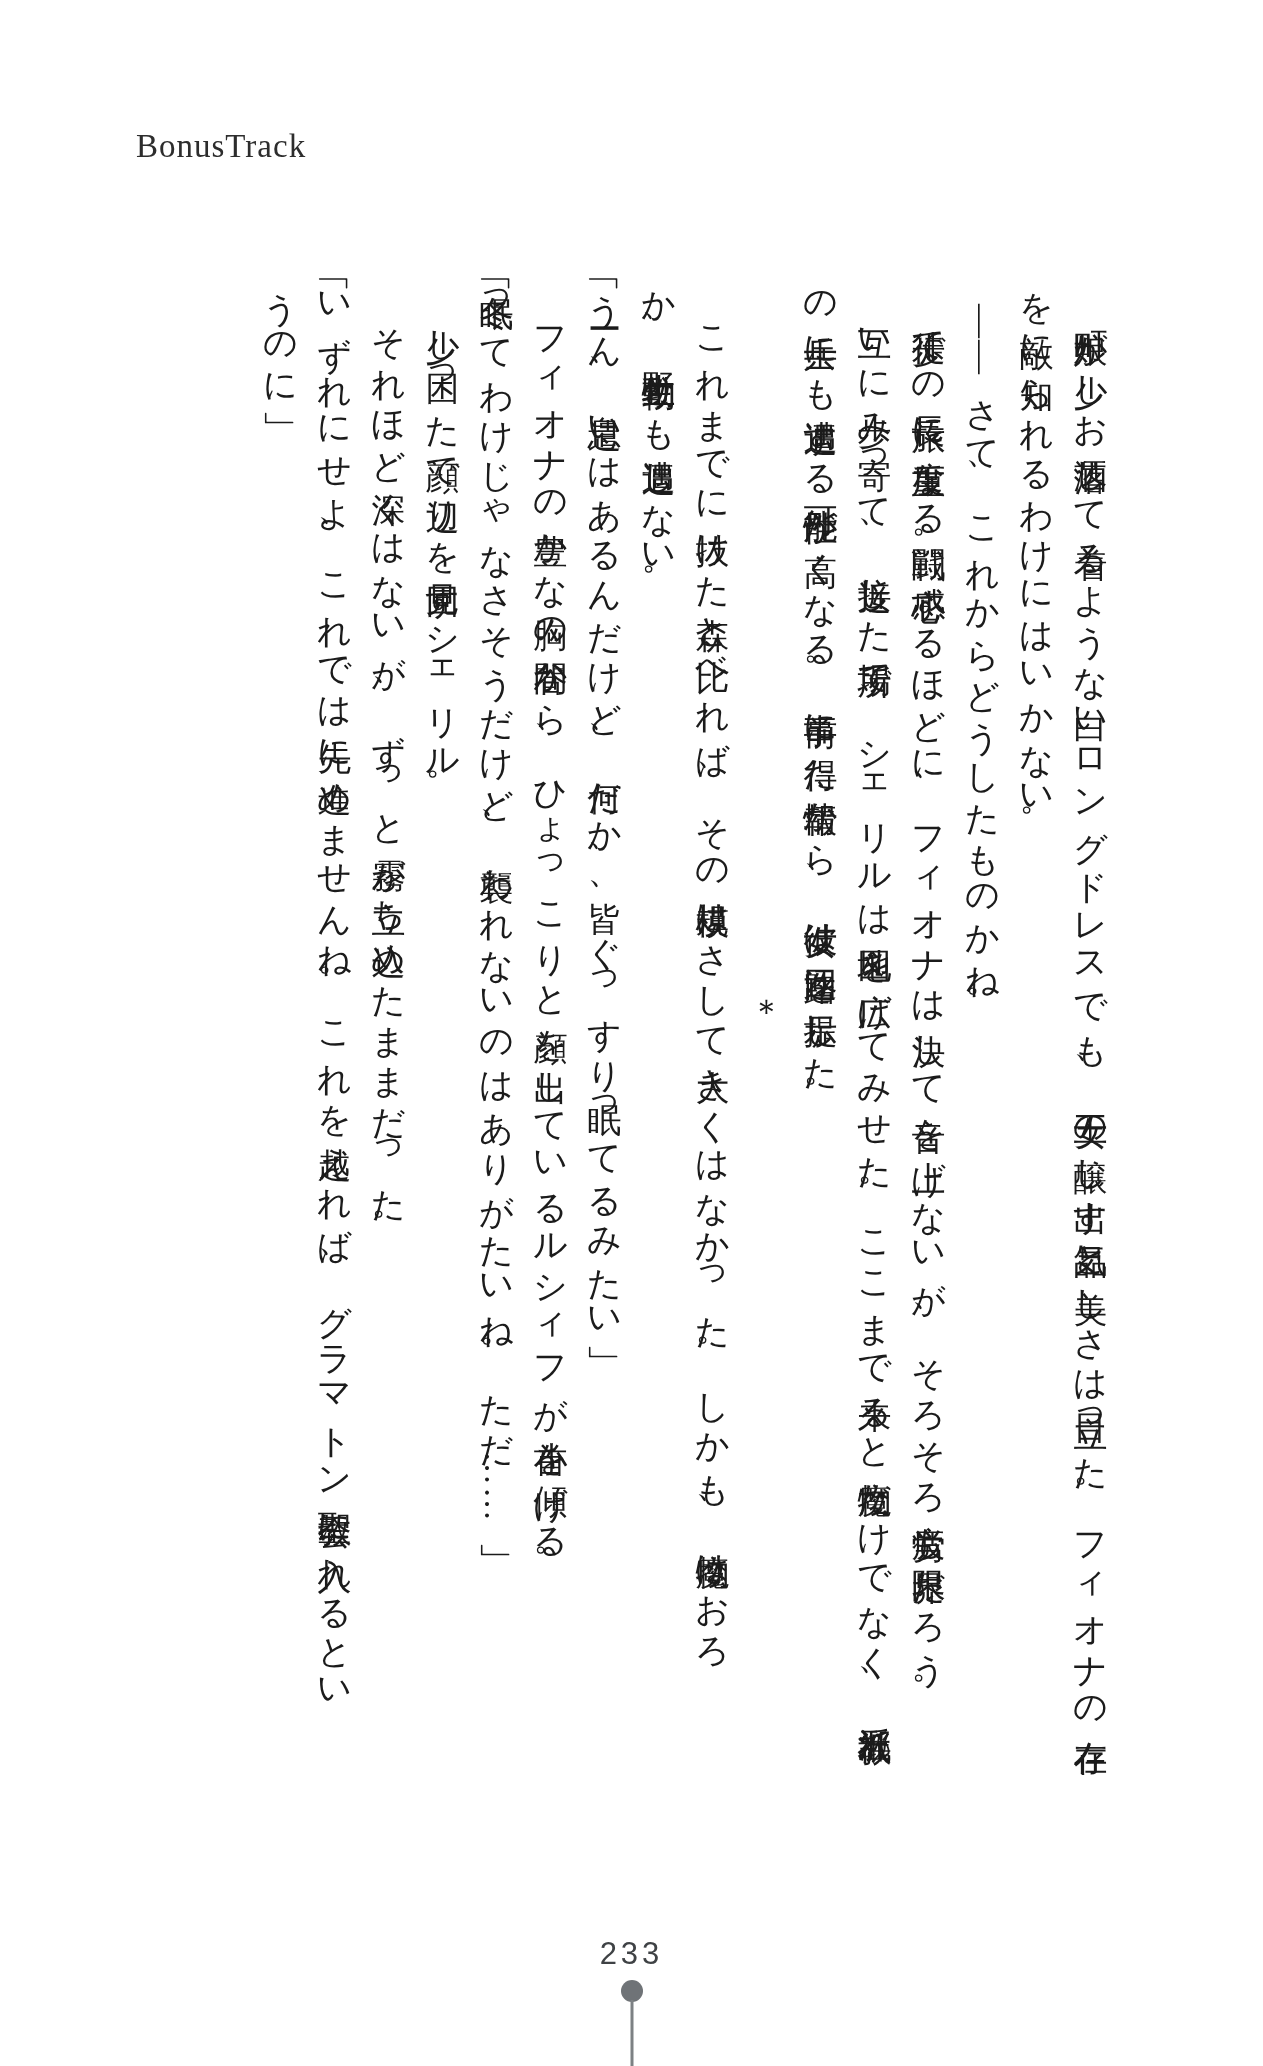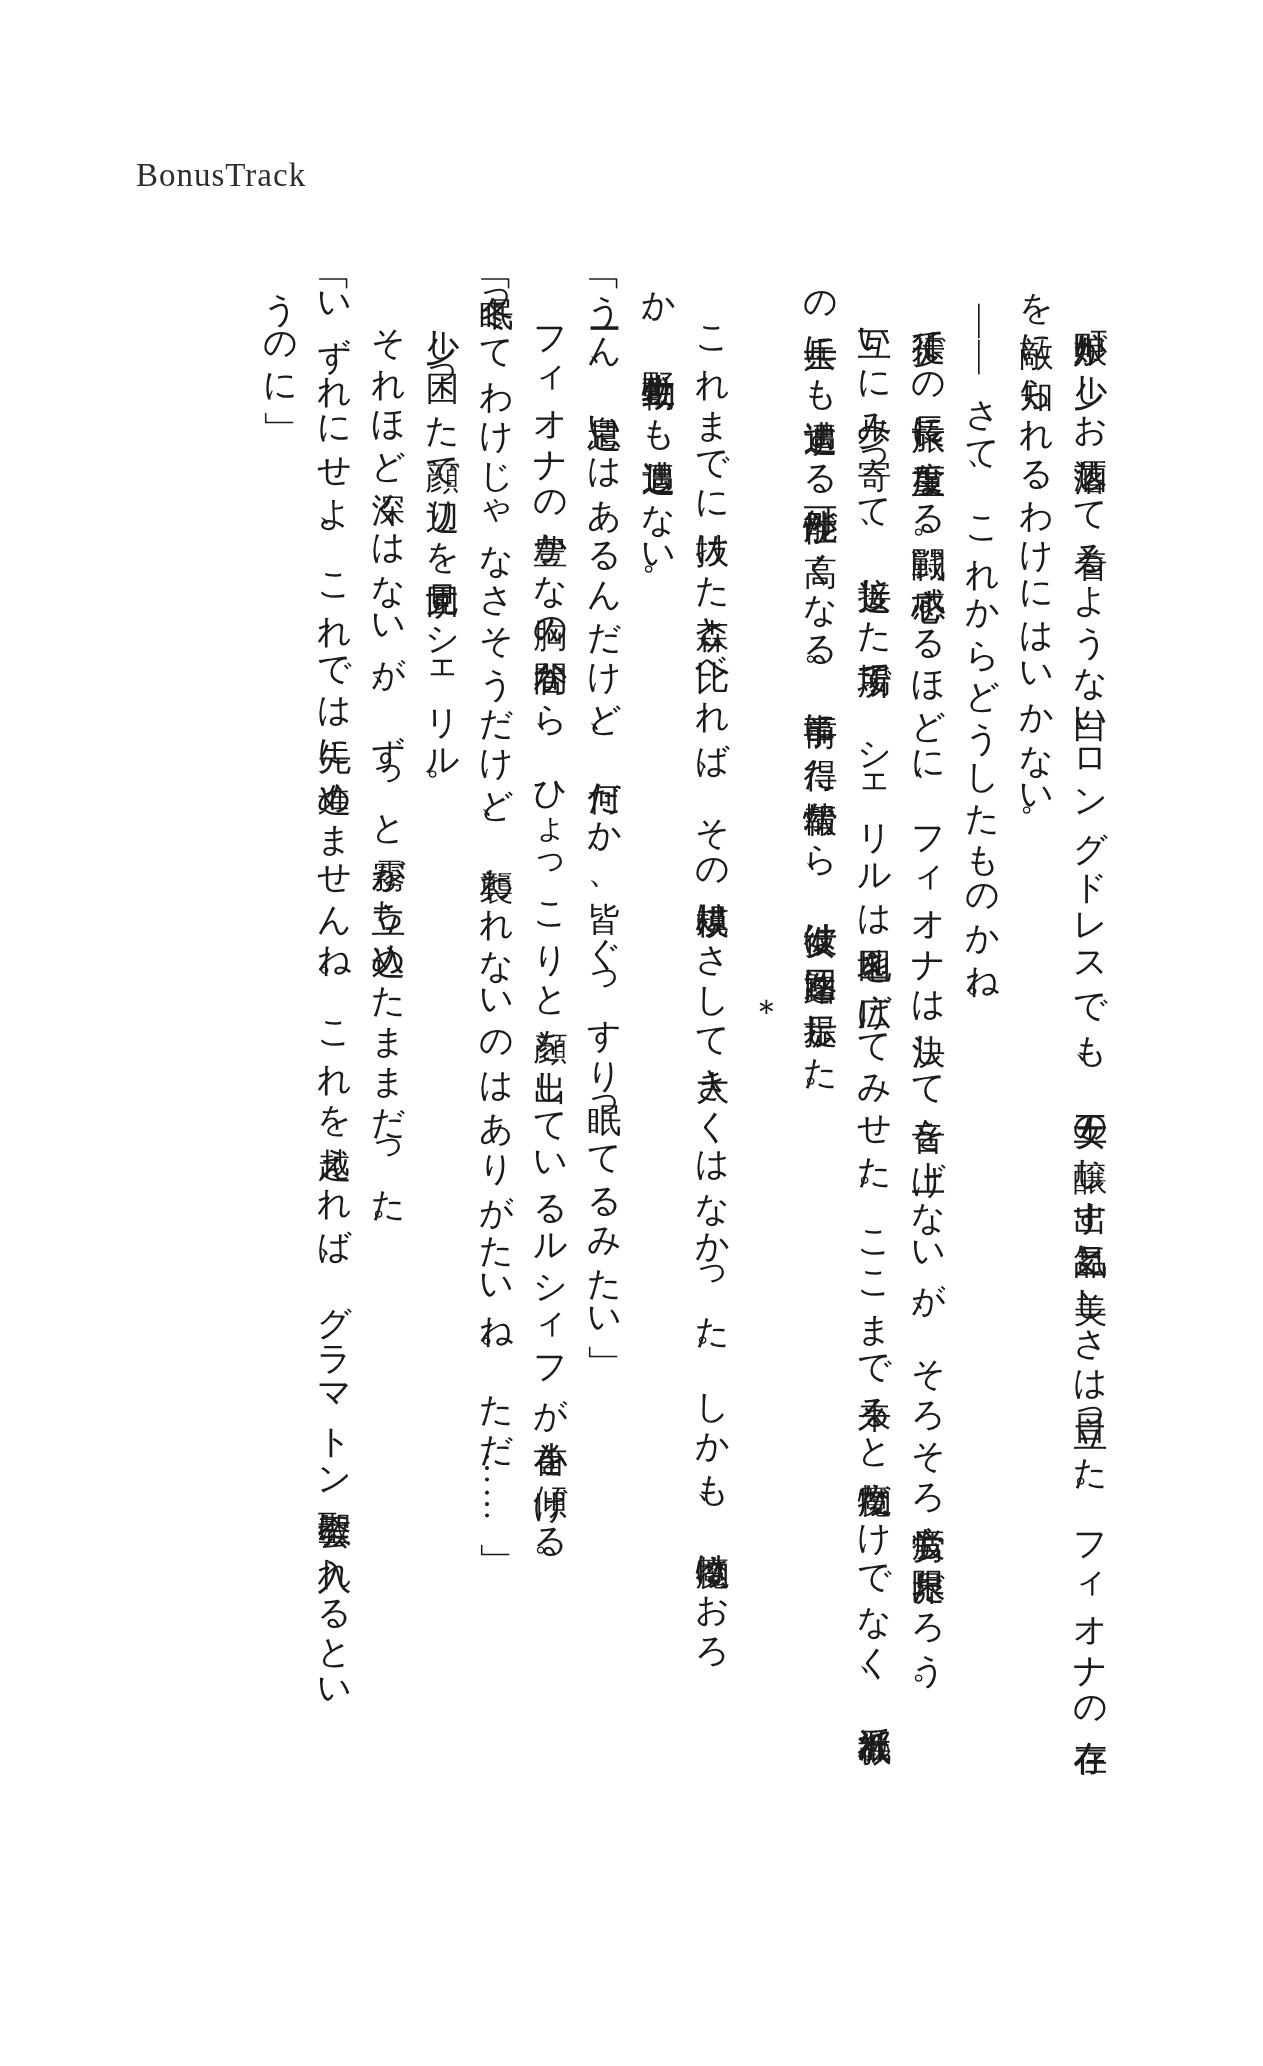--- a/index.html
+++ b/index.html
@@ -12,21 +12,20 @@
     width: 1263px;
     height: 2066px;
     background: #ffffff;
     overflow: hidden;
     font-family: "Liberation Serif", "DejaVu Serif", serif;
   }
   .page-header {
     position: absolute;
     left: 136px;
     top: 128px;
-    margin-top: 29px;
   }
   .header-title {
     font-size: 33px;
     color: #2d2d2d;
     letter-spacing: 1px;
   }
   .text-block {
     position: absolute;
     top: 268px;
     right: 146px;
@@ -117,14 +116,21 @@
       <p class="separator">＊</p>
       <p class="indent">これまでに抜けた森と比べれば、その規模はさして大きくはなかった。しかも、魔物はおろか、野生動物とも遭遇しない。</p>
       <p class="quote">「うーん、息遣いはあるんだけど、何だか、皆、ぐっすり眠ってるみたい」</p>
       <p class="indent">フィオナの豊かな胸の谷間から、ひょっこりと顔を出しているルシィフが小首を傾げる。</p>
       <p class="quote">「冬眠ってわけじゃなさそうだけど、襲われないのはありがたいね。ただ……」</p>
       <p class="indent">少し困った顔で辺りを見回すシェリル。</p>
       <p class="indent">それほど深くはないが、ずっと霧が立ち込めたままだった。</p>
       <p class="quote">「いずれにせよ、これでは先に進めませんね。これを越えれば、グラマトン聖教会に入れるというのに」</p>
     </main>
 
+  <footer class="page-footer">
+    <div class="page-number">233</div>
+    <div class="footer-ornament">
+      <div class="ornament-dot"></div>
+      <div class="ornament-stem"></div>
+    </div>
+  </footer>
 
 </div>
 
 </body></html>

